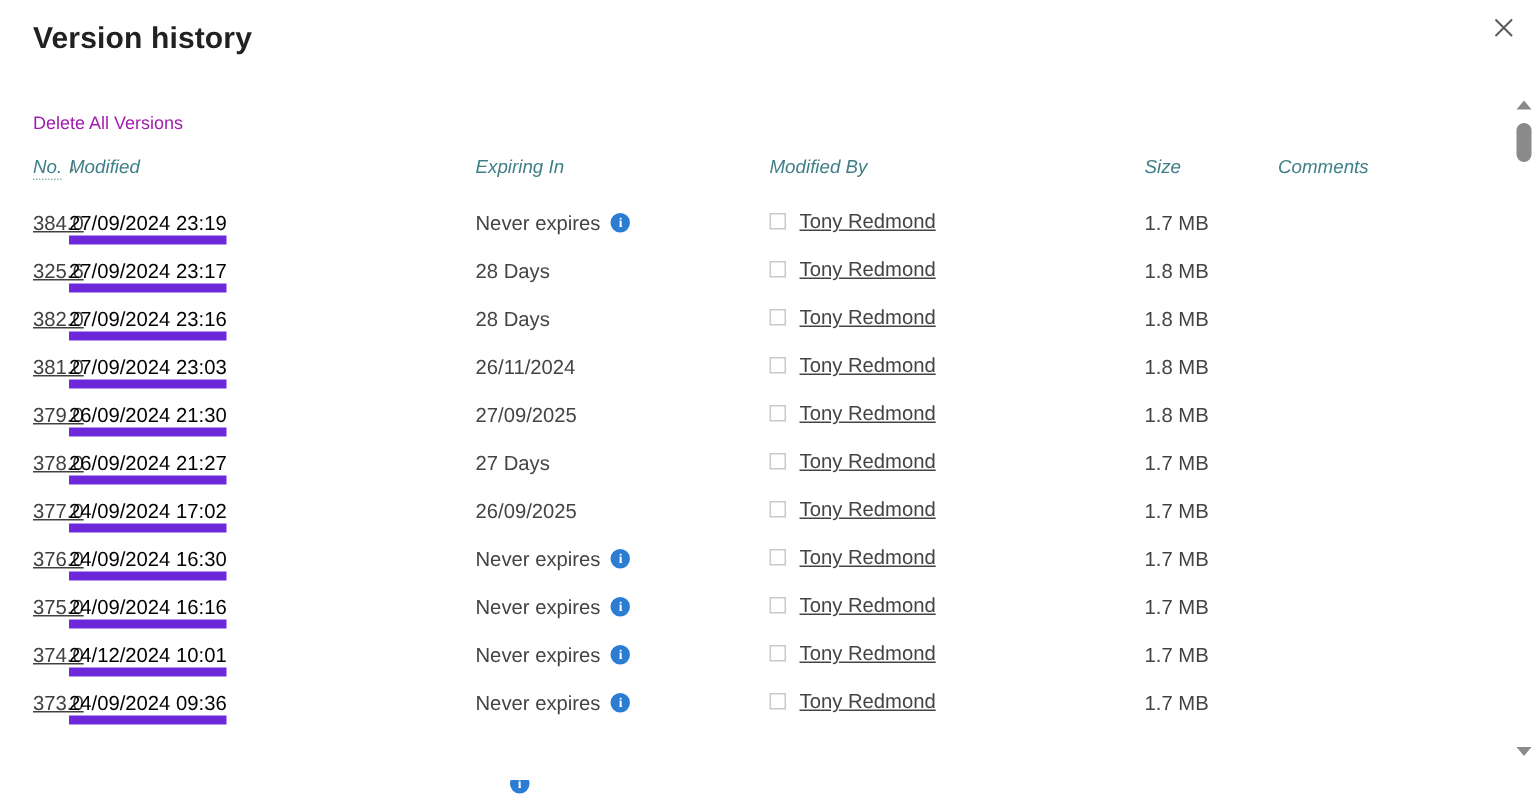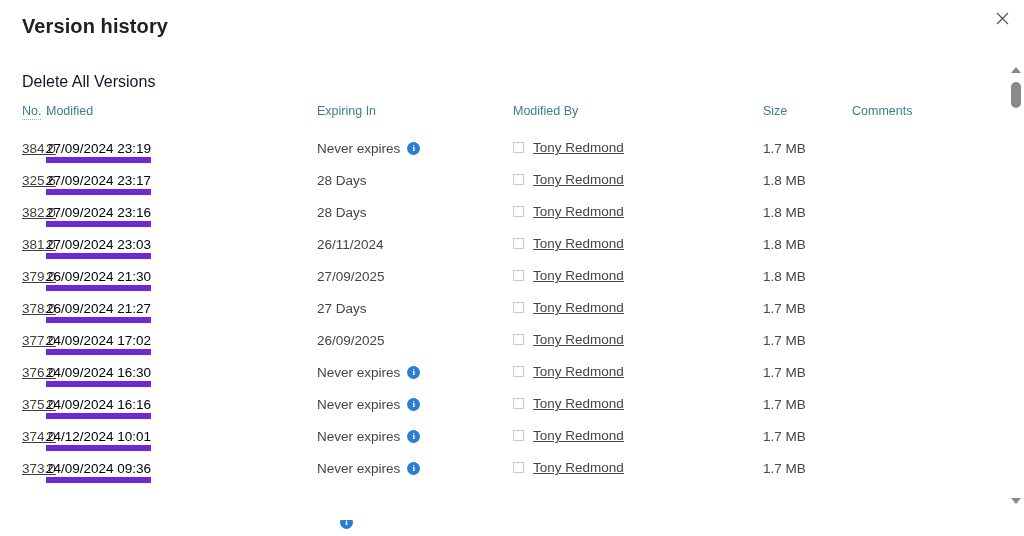--- a/index.html
+++ b/index.html
@@ -43,42 +43,43 @@
   }
   .close-button svg { display: block; }
 
   
   .command-bar {
     position: absolute;
     left: 22px;
     top: 73px;
   }
   .delete-all-link {
-    font-size: 16px;
-    color: #0f172a;
+    font-size: 12px;
+    color: #a21caf;
     cursor: pointer;
     white-space: nowrap;
   }
 
   
   .version-table {
     position: absolute;
     left: 0;
     top: 104px;
     width: 985px;
     border-collapse: collapse;
     table-layout: fixed;
   }
   .version-table th {
     text-align: left;
     font-weight: normal;
     font-size: 12.5px;
     color: #3f7f88;
     padding: 0 0 12px 0;
     vertical-align: top;
+    font-style: italic;
   }
   .version-table td {
     font-size: 13.5px;
     color: #444444;
     padding: 0;
     height: 32px;
     vertical-align: middle;
     white-space: nowrap;
   }
 

